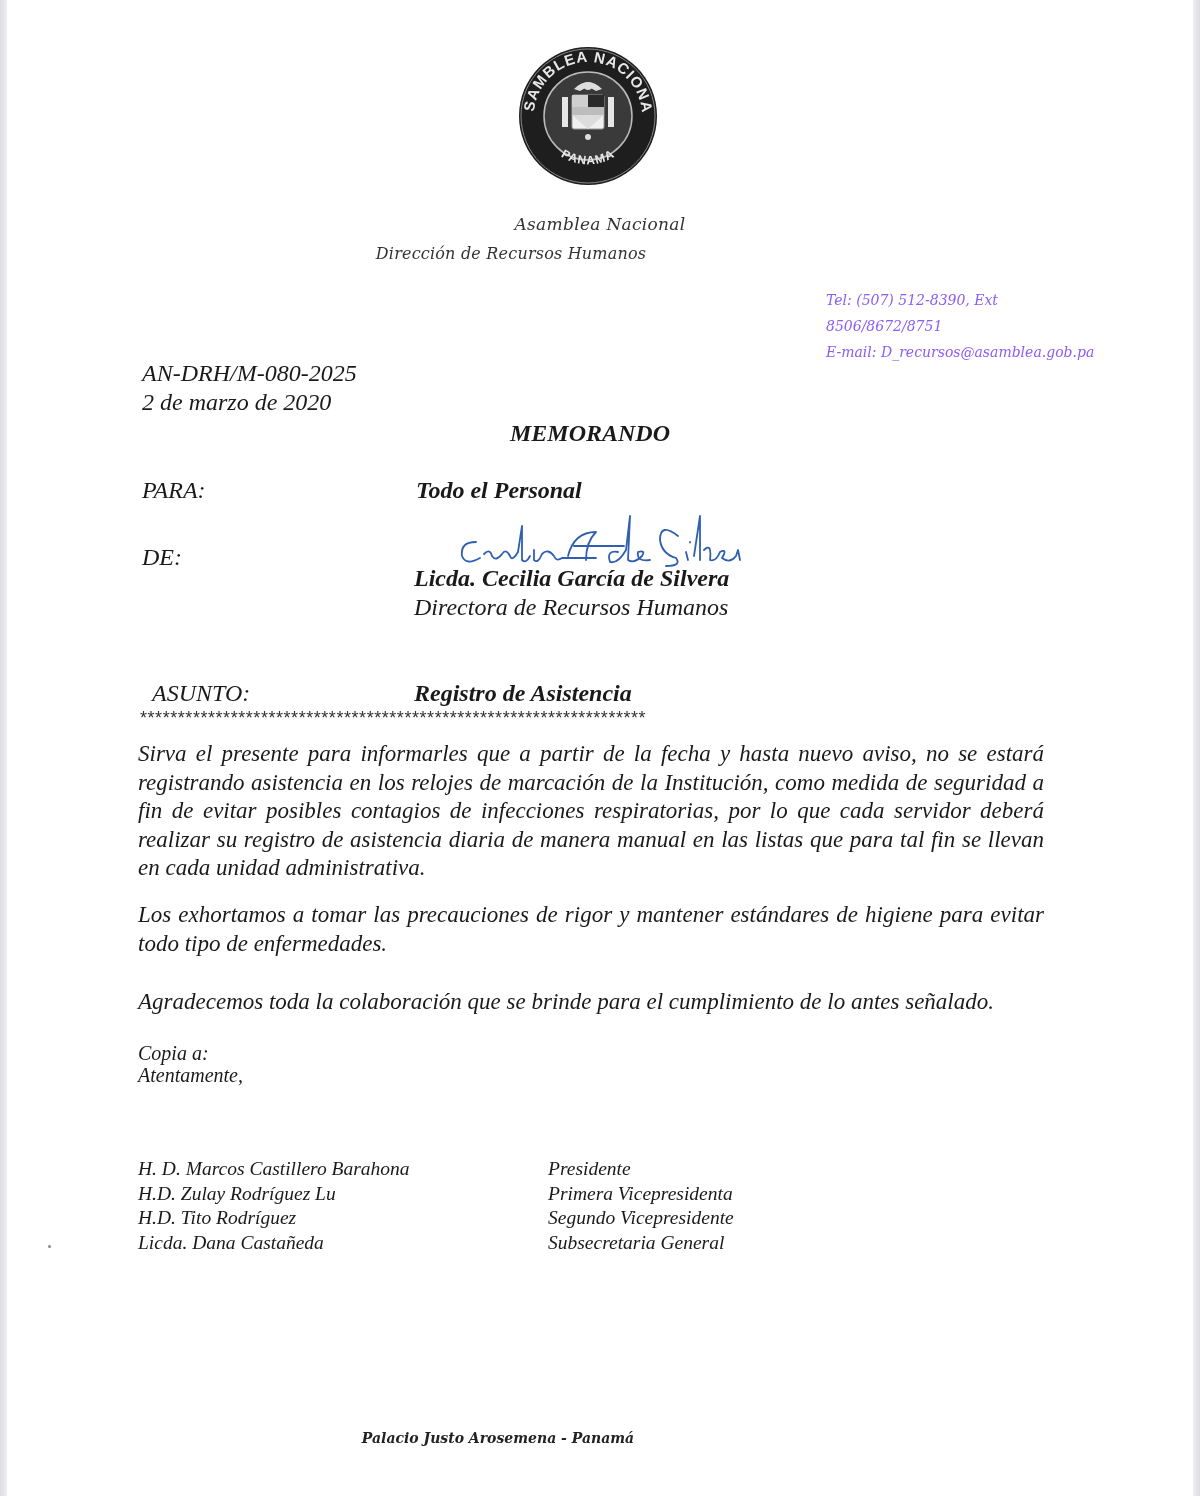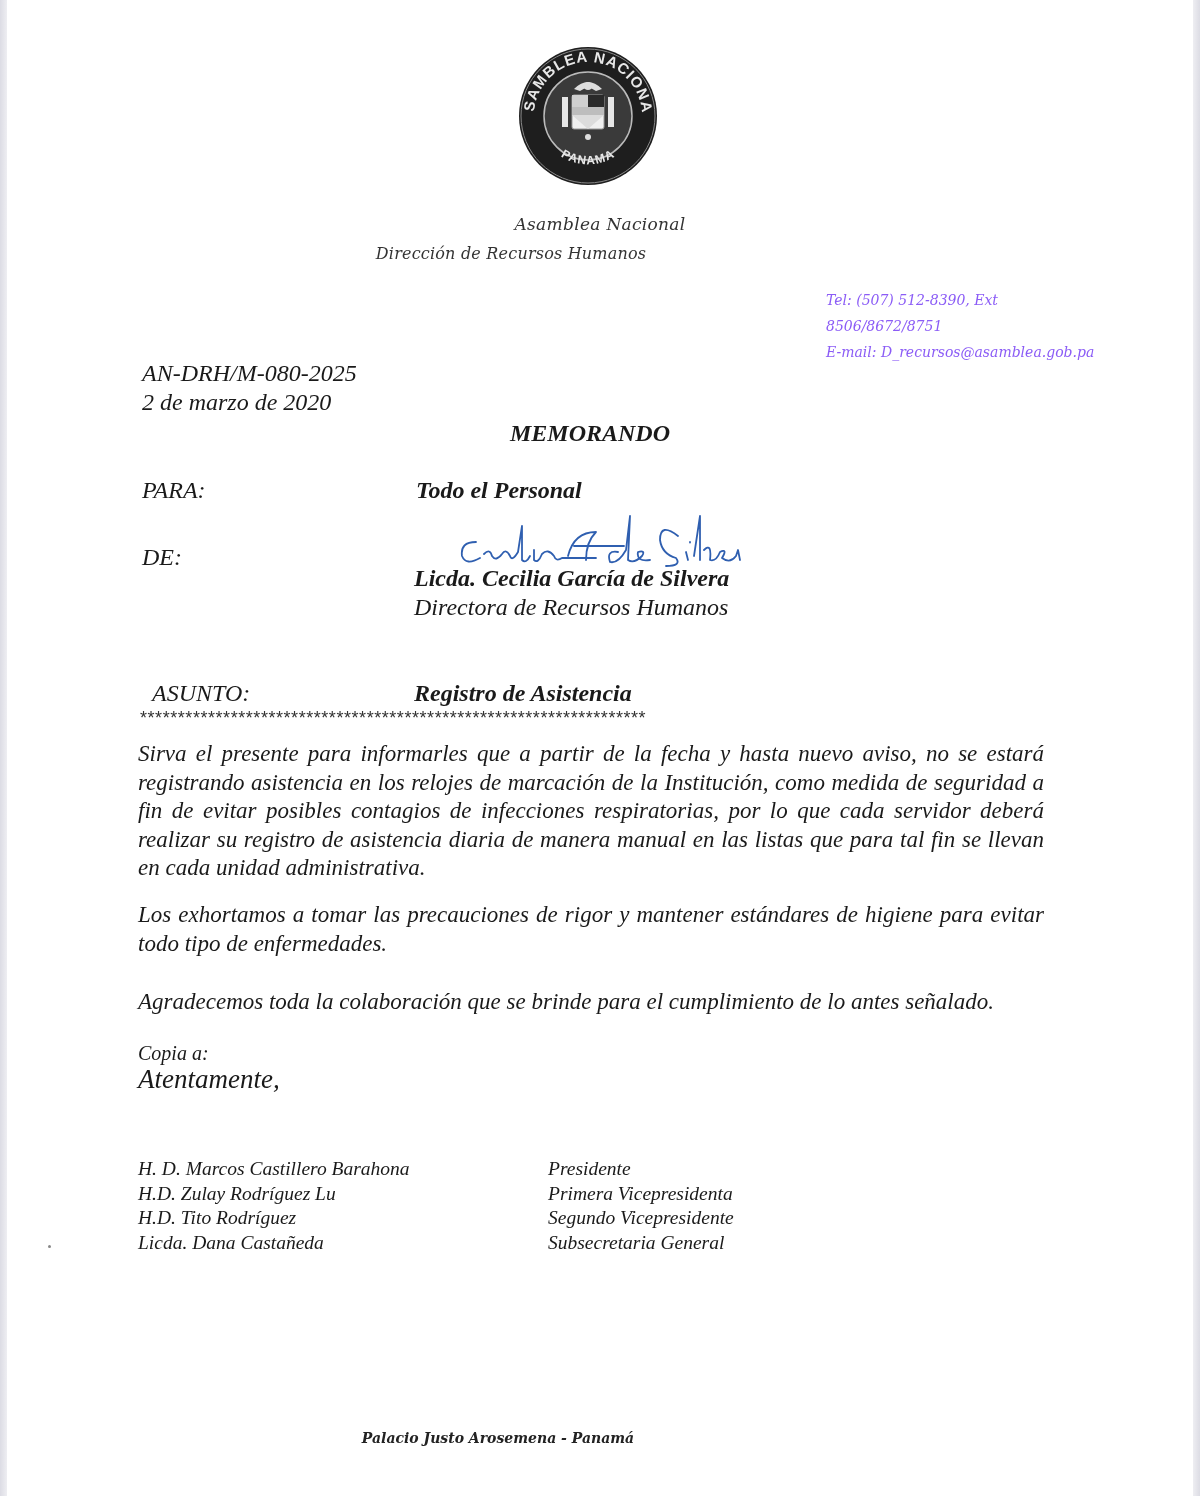--- a/index.html
+++ b/index.html
@@ -38,21 +38,21 @@
 
     .lbl-asunto { left: 142px; top: 680px; margin-left: 10px; }
     .val-asunto { left: 414px; top: 680px; }
     .stars { left: 140px; top: 708px; font-size: 18px; letter-spacing: 0.55px; color: #333; font-family: "Liberation Sans", sans-serif; }
 
     .para { position: absolute; left: 138px; width: 906px; font-size: 23px; line-height: 28.5px; font-style: italic; text-align: justify; text-align-last: left; }
     .p1 { top: 740px; }
     .p2 { top: 901px; }
     .p3 { top: 988px; }
 
-    .closing { left: 138px; top: 1064px; font-size: 27px; }
+    .closing { left: 138px; top: 1064px; font-size: 20px; }
     .cc-label { left: 138px; top: 1042px; font-size: 20px; }
 
     .cc-list { position: absolute; left: 138px; top: 1157px; font-size: 19.5px; line-height: 24.6px; font-style: italic; }
     .cc-row { display: flex; }
     .cc-name { width: 410px; white-space: nowrap; }
     .cc-role { white-space: nowrap; }
 
     .footer { position: absolute; left: 0; width: 996px; text-align: center; top: 1430px; font-size: 14px; font-weight: bold; color: #222; }
     .speck { position: absolute; width: 3px; height: 3px; background: #888; border-radius: 50%; }
   </style>

